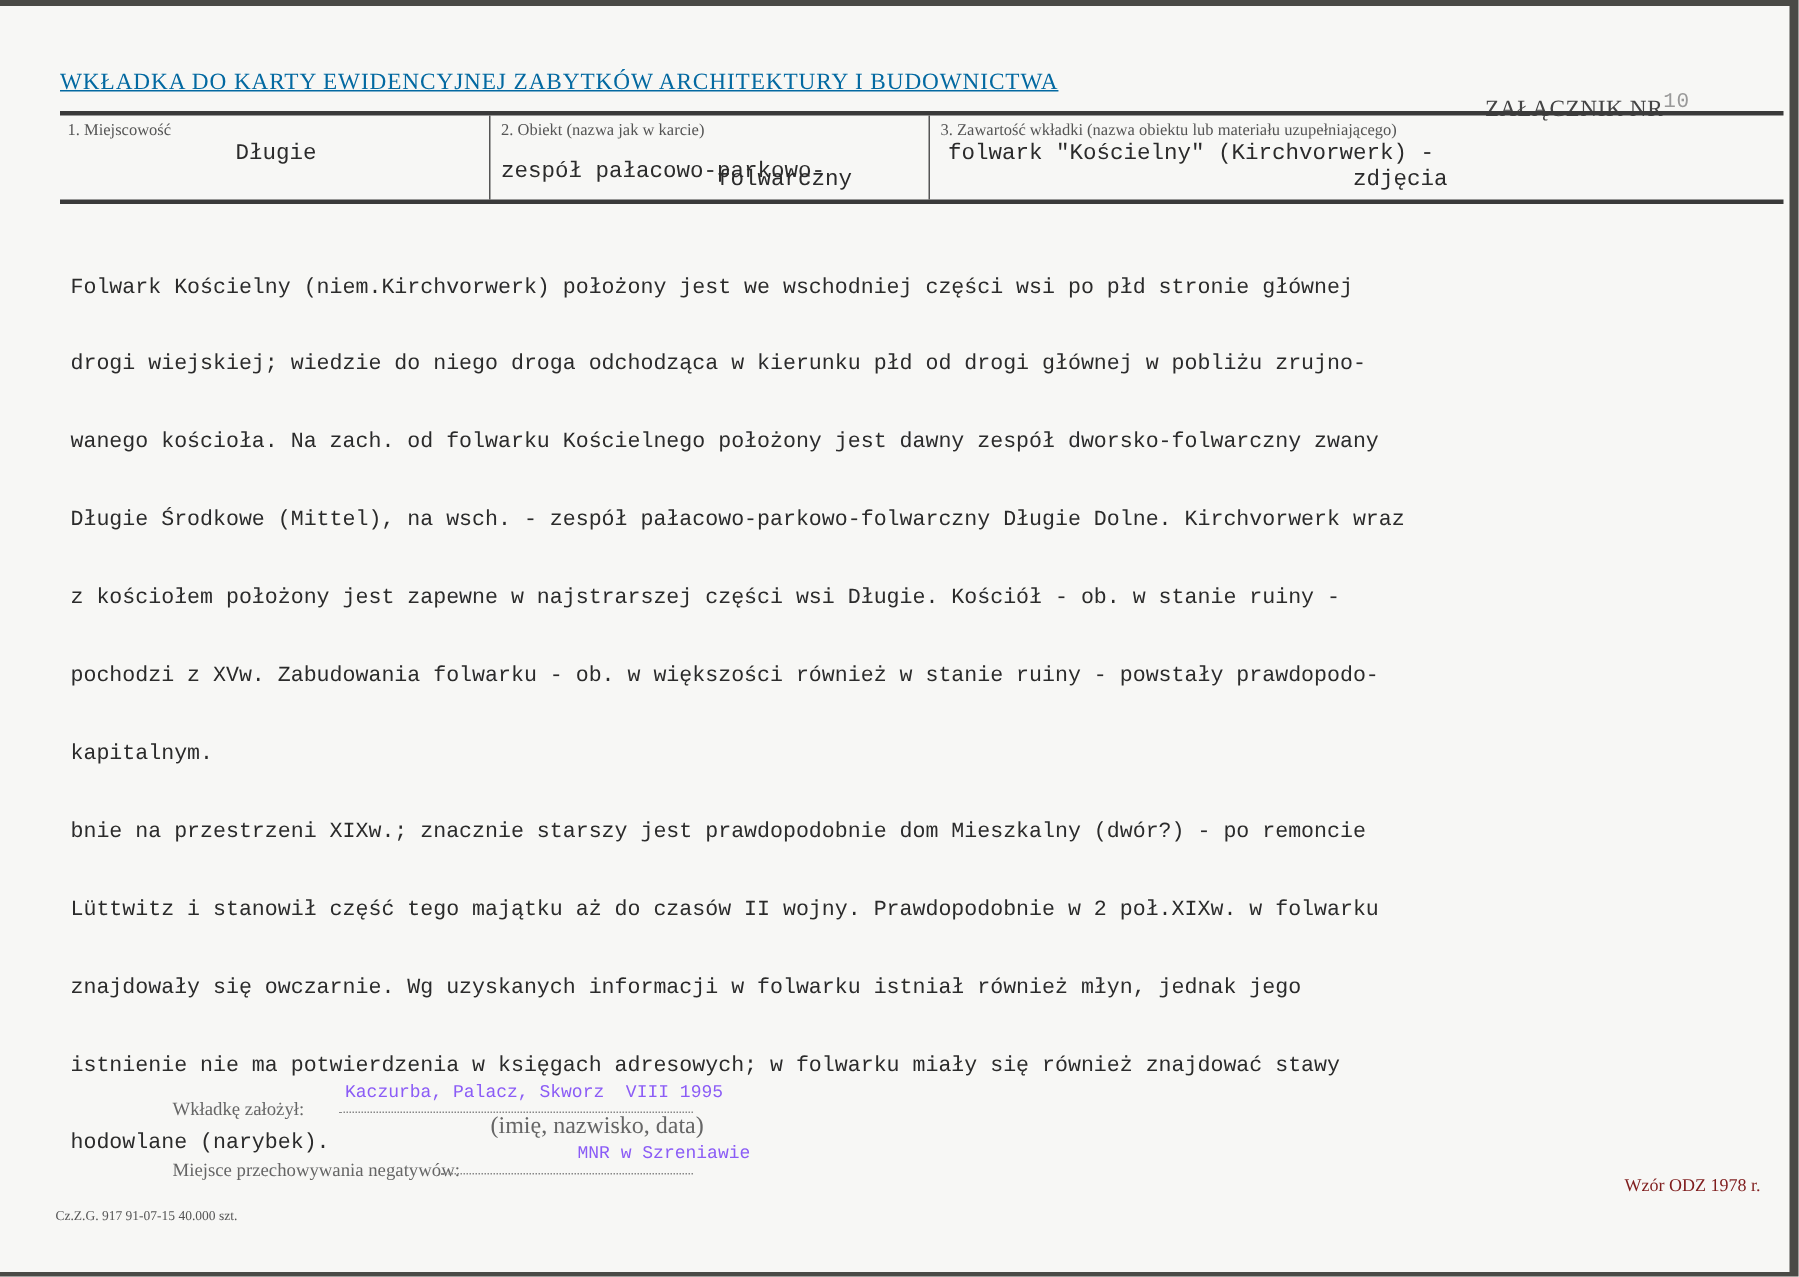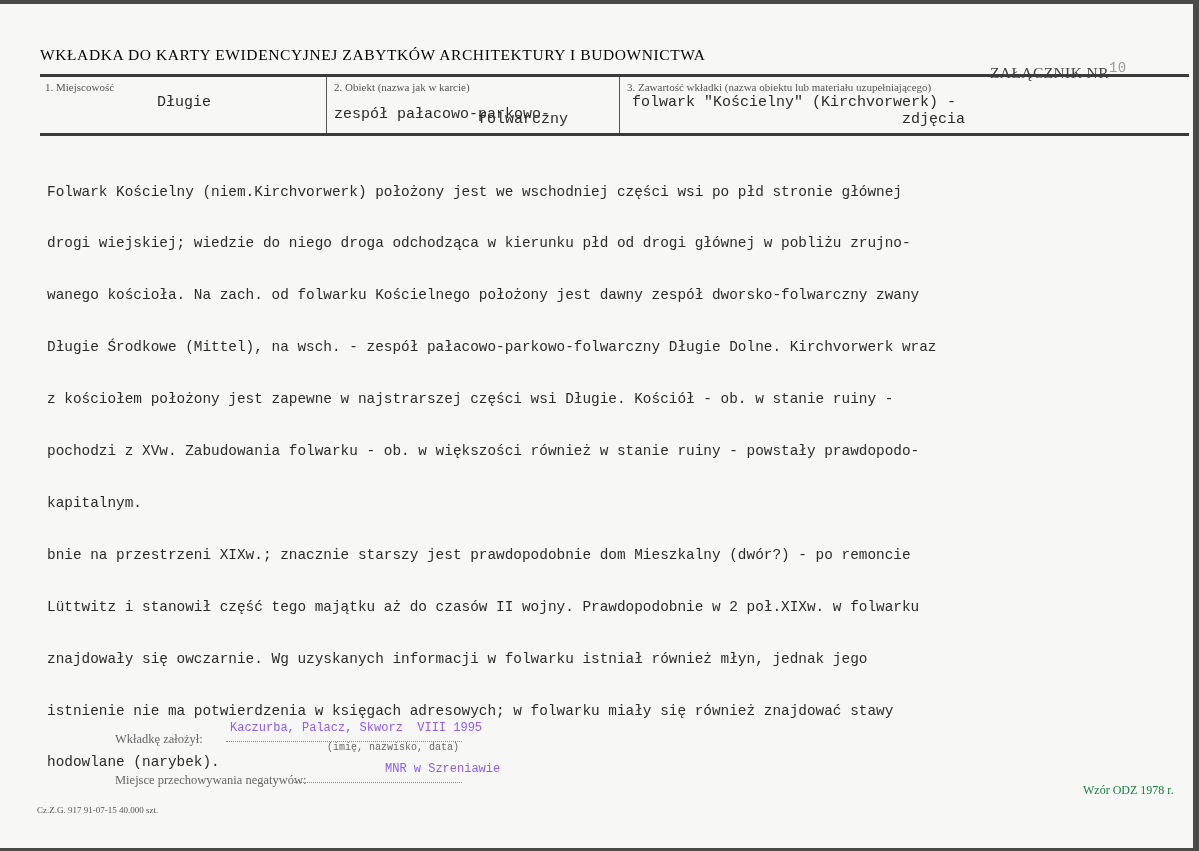--- a/index.html
+++ b/index.html
@@ -10,21 +10,22 @@
     font-family:"Liberation Serif", serif;
     color:#2a2a2a;
   }
   .sheet {
     position:absolute; left:0; top:4px; width:1193px; height:844px;
     background:#f7f7f5;
   }
   .form-title {
     position:absolute; left:40px; top:42px;
     font-family:"Liberation Serif", serif; font-size:15.5px; letter-spacing:0.6px;
-    color:#000000;
+    color:#0369a1;
+    text-decoration:underline;
   }
   .annex {
     position:absolute; left:990px; top:56px;
     font-family:"Liberation Serif", serif; font-size:15.5px; letter-spacing:0.4px; color:#444;
   }
   .annex .num { font-family:"Liberation Mono", monospace; font-size:14px; color:#999; vertical-align:6px; }
   .rule {
     position:absolute; left:40px; width:1149px; height:3px; background:#3a3a3a;
   }
   .rule.top { top:70px; }
@@ -50,27 +51,27 @@
   .sign-label {
     position:absolute; font-family:"Liberation Serif", serif; font-size:12.5px; color:#666;
   }
   .dotted {
     position:absolute; height:0; border-bottom:1px dotted #888;
   }
   .sign-val {
     position:absolute; font-family:"Liberation Mono", monospace; font-size:12px; color:#8b5cf6; white-space:pre;text-align:right;
   }
   .sub-hint {
-    position:absolute; font-family:Liberation Mono, monospace; font-size:10px; color:#666;
+    position:absolute; font-family:Liberation Serif, serif; font-size:16px; color:#666;
   }
   .printer {
     position:absolute; left:37px; top:801px; font-family:"Liberation Serif", serif; font-size:9px; color:#555;
   }
   .pattern {
-    position:absolute; left:1083px; top:779px; font-family:"Liberation Serif", serif; font-size:12px; color:#15803d;
+    position:absolute; left:1083px; top:779px; font-family:"Liberation Serif", serif; font-size:12px; color:#7f1d1d;
   }
 </style>
 </head>
 <body>
 
 <div class="sheet">
 
   <div class="form-title">WKŁADKA DO KARTY EWIDENCYJNEJ ZABYTKÓW ARCHITEKTURY I BUDOWNICTWA</div>
   <div class="annex">
     <span>ZAŁĄCZNIK NR</span><span class="num">10</span>

